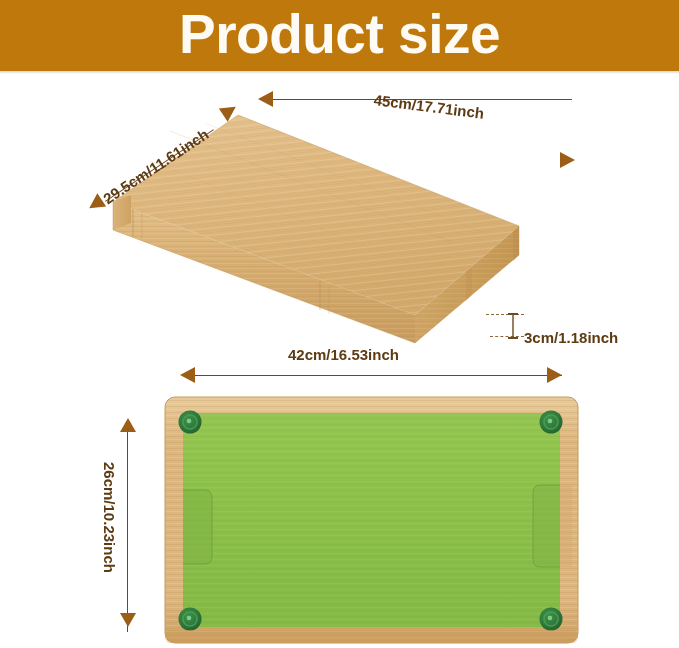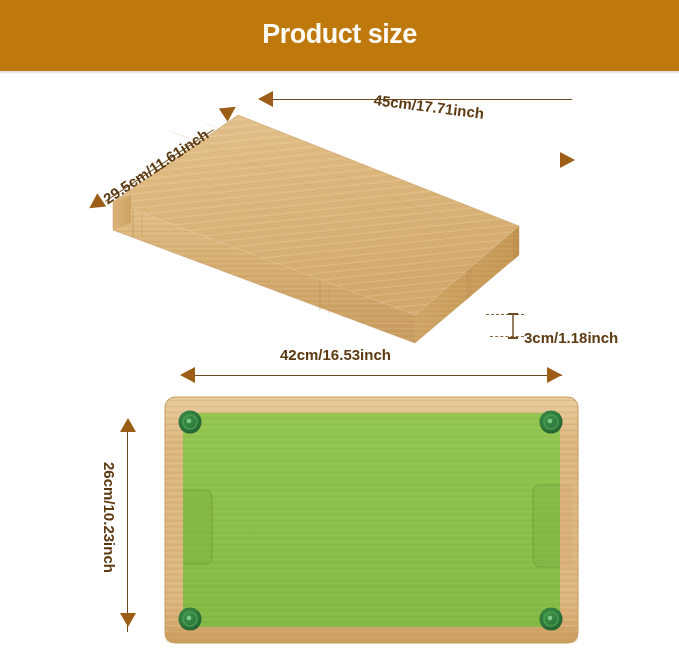--- a/index.html
+++ b/index.html
@@ -27,21 +27,21 @@
     background: #be780c;
   }
   #header-title {
     position: absolute;
     left: 0; top: 0;
     width: 679px;
     height: 71px;
     line-height: 68px;
     text-align: center;
     color: #fdfbf4;
-    font-size: 27px;
+    font-size: 55px;
     font-weight: bold;
     letter-spacing: -0.5px;
   }
   #header-shadow {
     position: absolute;
     left: 0; top: 71px;
     width: 679px;
     height: 3px;
     background: linear-gradient(to bottom, rgba(120,100,70,0.28), rgba(255,255,255,0));
   }
@@ -190,21 +190,21 @@
     <svg width="20" height="34" style="position:absolute;left:504px;top:238px;">
       <line x1="9" y1="5" x2="9" y2="29" stroke="#6b4a1f" stroke-width="1.4"></line>
       <line x1="4" y1="5" x2="14" y2="5" stroke="#6b4a1f" stroke-width="2"></line>
       <line x1="4" y1="29" x2="14" y2="29" stroke="#6b4a1f" stroke-width="2"></line>
     </svg>
     <div class="dim-label" style="left:524px; top:258px;">3cm/1.18inch</div>
   </div>
 
   <div id="board-top-view-wrap">
 
-    <div class="dim-label" style="left:280px; top:6px;">42cm/16.53inch</div>
+    <div class="dim-label" style="left:288px; top:6px;">42cm/16.53inch</div>
     <div class="dim-line" style="left:194px; top:35px; width:368px;"></div>
     <div class="arrow arrow-left" style="left:180px; top:27px;"></div>
     <div class="arrow arrow-right" style="left:547px; top:27px;"></div>
 
     <div class="dim-line" style="left:128px; top:92px; width:200px; transform:rotate(90deg); transform-origin:0 0;"></div>
     <div class="arrow arrow-up" style="left:120px; top:78px;"></div>
     <div class="arrow arrow-down" style="left:120px; top:273px;"></div>
     <div class="dim-label" style="left:118px; top:122px; transform:rotate(90deg); transform-origin:0 0;">26cm/10.23inch</div>
 
     <svg width="679" height="308" viewBox="0 0 679 308" style="position:absolute;left:0;top:0;">

